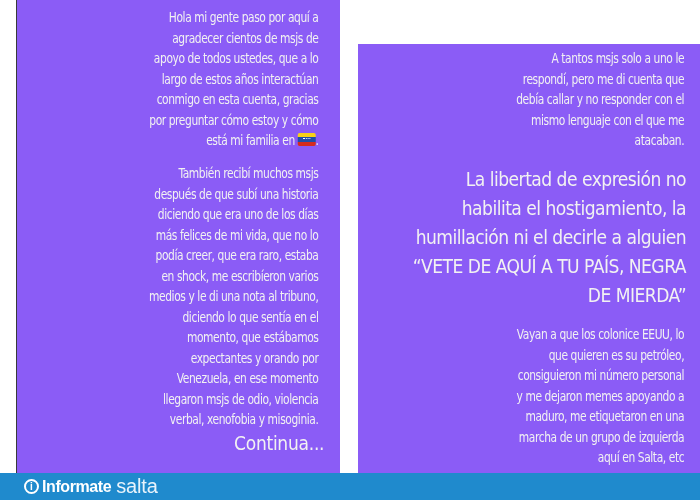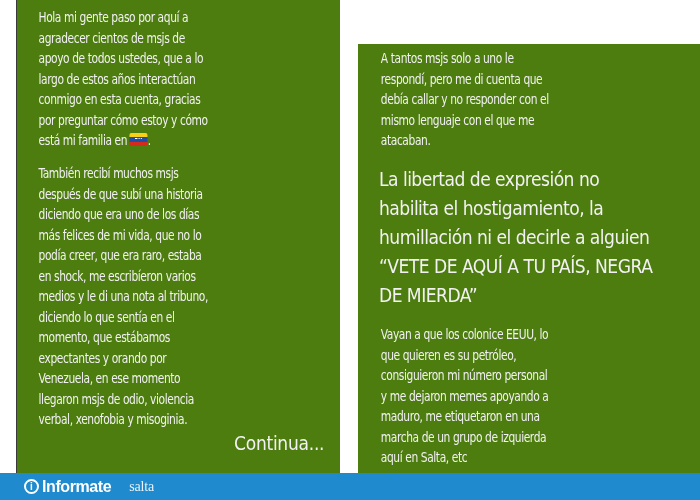--- a/index.html
+++ b/index.html
@@ -1,20 +1,20 @@
 <!DOCTYPE html>
 <html><head>
 <meta charset="utf-8">
 <style>
   * { box-sizing: border-box; margin: 0; padding: 0; }
   html, body { width: 700px; height: 500px; overflow: hidden; background: #ffffff; }
   body { position: relative; font-family: "DejaVu Sans", sans-serif; }
   .panel {
-    position: absolute; top: 0; height: 473px; background: #4d7c0f;
-    color: #f2f2f2; text-align: left;
+    position: absolute; top: 0; height: 473px; background: #8b5cf6;
+    color: #f2f2f2; text-align: right;
   }
   #panel-left { left: 16px; width: 324px; border-left: 1px solid #3a3a3a; }
   #panel-right { left: 358px; width: 350px; border-right: 1px solid #cfcfcf; margin-top: 44px; }
   .para {
     position: absolute; left: 0; right: 0;
     font-family: "DejaVu Sans", sans-serif;
     font-stretch: condensed;
     font-size: 13.2px; line-height: 20.5px; letter-spacing: -0.45px;
     transform: scaleX(0.9); transform-origin: center top;
     padding: 0 6px;
@@ -43,21 +43,21 @@
   #footer-bar {
     position: absolute; left: 0; top: 473px; width: 700px; height: 27px;
     background: #1f8acd; display: flex; align-items: center; padding-left: 24px;
   }
   .logo-i {
     width: 15px; height: 15px; border: 2px solid #ffffff; border-radius: 50%;
     color: #fff; font-size: 10px; font-weight: bold; line-height: 11px;
     text-align: center; margin-right: 3px; font-family: "Liberation Sans", sans-serif;
   }
   .logo-bold { color: #fff; font-weight: bold; font-size: 16px; letter-spacing: -0.4px; font-family: "Liberation Sans", sans-serif; }
-  .logo-light { color: #e8f3fb; font-size: 14px; margin-left: 18px; letter-spacing: -0.2px; font-family: Liberation Serif, serif; }
+  .logo-light { color: #e8f3fb; font-size: 20px; margin-left: 5px; letter-spacing: -0.2px; font-family: Liberation Sans, sans-serif; }
 </style>
 </head>
 <body>
 
 <div id="panel-left" class="panel">
   <div class="para" style="top:8px;">
     <span class="ln">Hola mi gente paso por aquí a</span>
     <span class="ln">agradecer cientos de msjs de</span>
     <span class="ln">apoyo de todos ustedes, que a lo</span>
     <span class="ln">largo de estos años interactúan</span>

